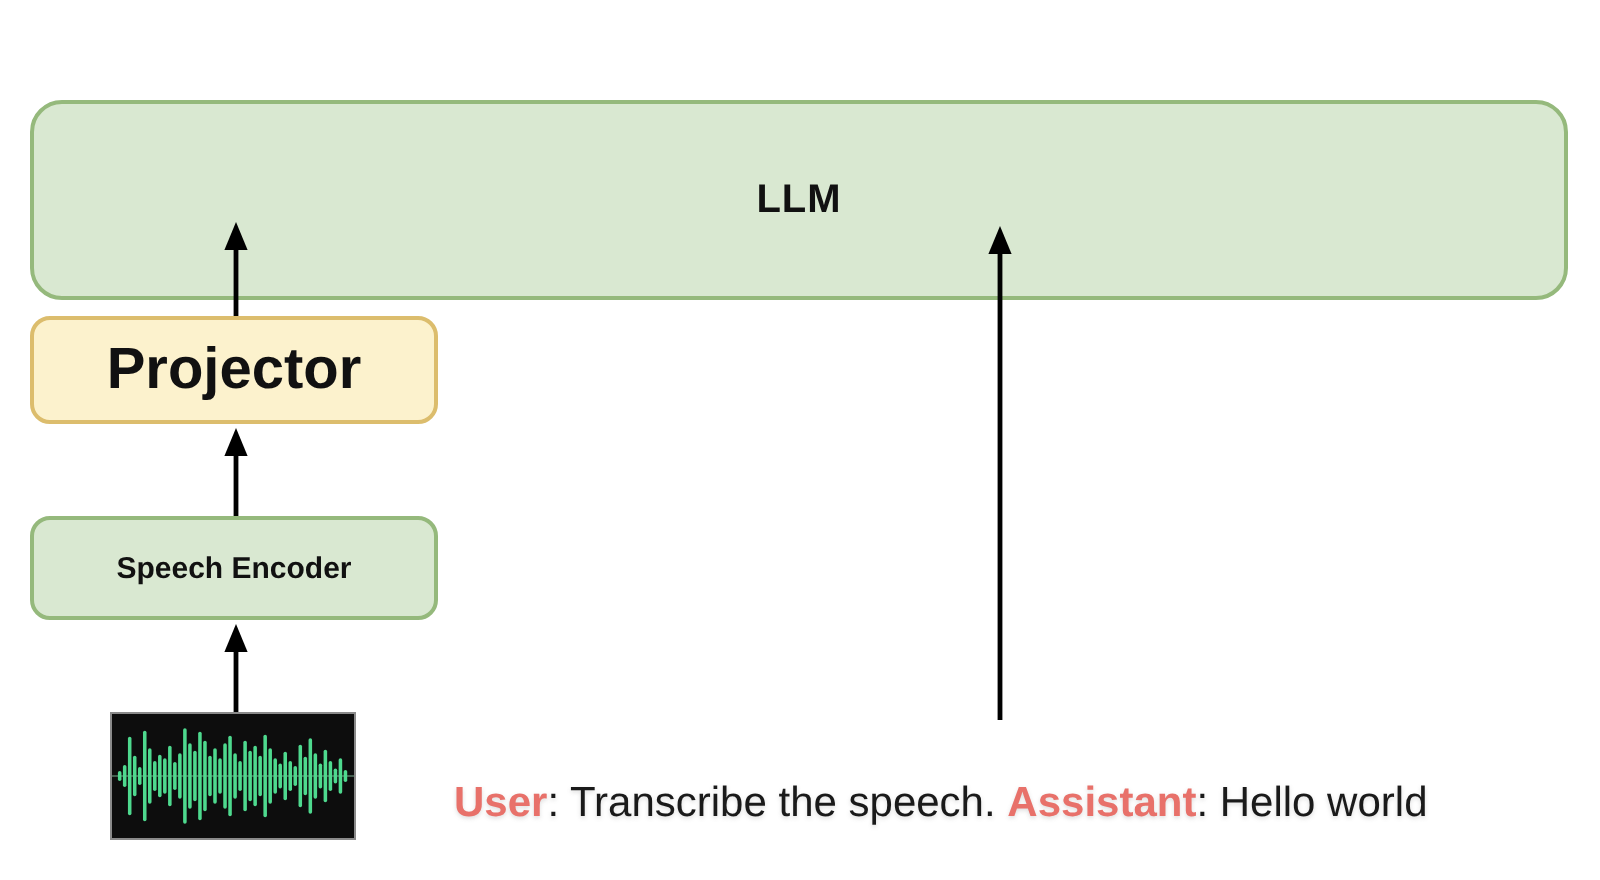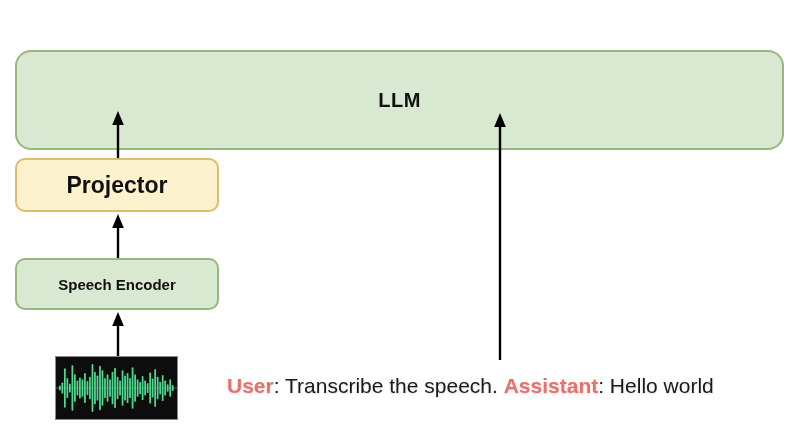--- a/index.html
+++ b/index.html
@@ -27,38 +27,38 @@
   .llm-box{
     left:15px;top:10px;width:769px;height:100px;
     background:var(--box-green-fill);
     border-color:var(--box-green-border);
     border-radius:16px;font-size:20px;letter-spacing:0.5px;margin-top:40px;
   }
   .projector-box{
     left:15px;top:158px;width:204px;height:54px;
     background:var(--box-yellow-fill);
     border-color:var(--box-yellow-border);
-    border-radius:10px;font-size:23px;
+    border-radius:10px;font-size:29px;
   }
   .speech-encoder-box{
     left:15px;top:258px;width:204px;height:52px;
     background:var(--box-green-fill);
     border-color:var(--box-green-border);
     border-radius:10px;font-size:15px;
   }
   .arrows{
     position:absolute;left:0;top:0;width:800px;height:440px;
     pointer-events:none;
   }
   .waveform{
     position:absolute;left:55px;top:356px;width:123px;height:64px;
     border:1px solid #8a8a8a;
   }
   .caption{
-    position:absolute;left:227px;top:374px;width:560px;
+    position:absolute;left:227px;top:390px;width:560px;
     font-size:21px;color:#1a1a1a;white-space:nowrap;
     text-shadow:0 1px 2px rgba(120,120,120,0.25);
   }
   .caption .speaker{
     color:var(--speaker-text);
     font-weight:bold;
   }
 </style>
 </head>
 <body>

